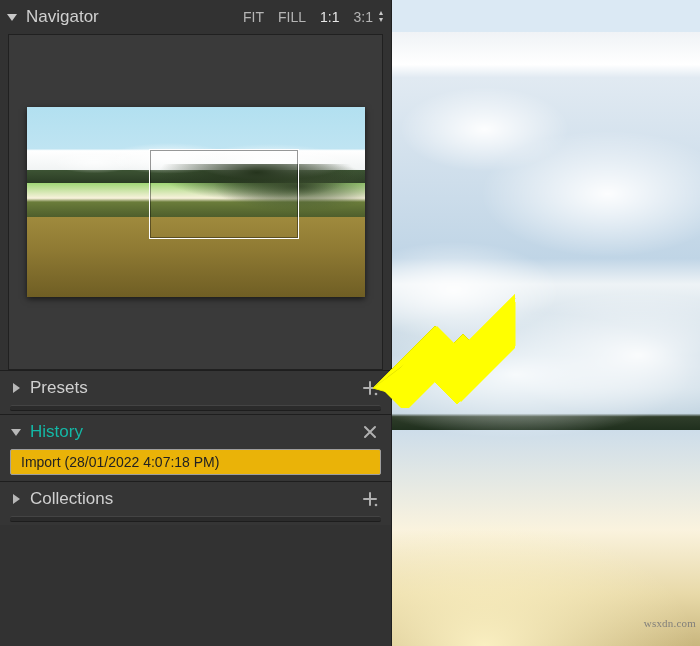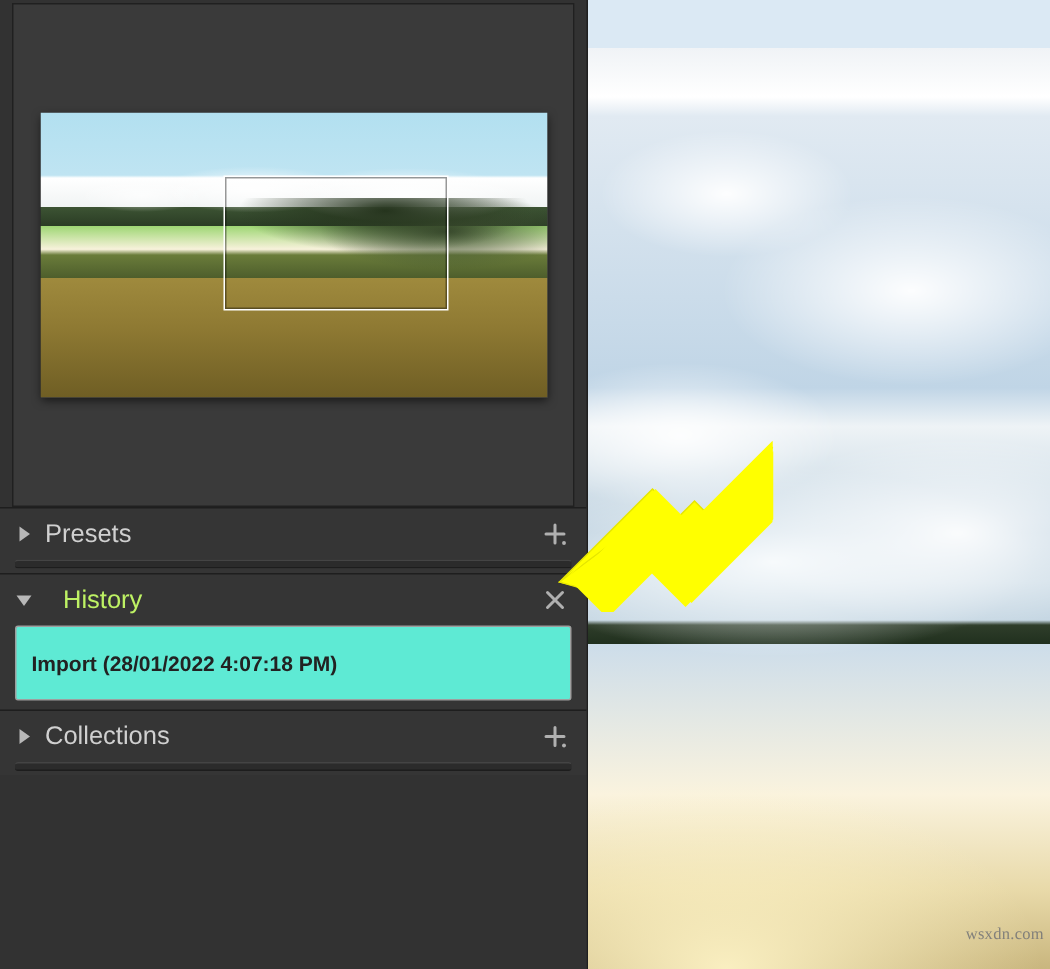--- a/index.html
+++ b/index.html
@@ -144,46 +144,45 @@
   .section {
     border-top: 1px solid #1e1e1e;
     background: #353535;
   }
   .section .panel-header {
      height: 34px;
      font-size: 17px;
      color: #bfbfbf;
      padding: 0 12px 0 10px;
   }
-  .section .panel-header .header-title.light { color:#bef264;margin-left:12px; }
+  .section .panel-header .header-title.light { color:#14b8a6; }
   .action-icon {
      width:18px; height:18px; display:flex; align-items:center; justify-content:center;
      color:#b0b0b0; font-size:18px;
   }
   .underline-bar {
      height: 4px;
      margin: 0 10px 3px 10px;
      background: #2b2b2b;
      border-top: 1px solid #444;
      border-bottom: 1px solid #1d1d1d;
      border-radius:2px;
   }
   .section.bright-ubar .underline-bar { background:#5c5c5c; border-top-color:#7a7a7a; }
 
   .history-entry-wrap { padding: 0 10px 6px 10px; }
   .history-entry {
-    background: #5eead4;
+    background: #eab308;
     color: #222;
     font-size: 14px;
     height: 24px;
     display:flex; align-items:center;
-    padding: 12px 10px;
+    padding: 0 10px;
     border: 1px solid #9e9e9e;
     border-radius: 2px;
-    font-weight: bold;
   }
 
   .filler { flex: 1 1 auto; background:#323232; }
 
   
   .arrow-overlay {
     position: absolute;
     left: 365px;
     top: 288px;
     width: 160px;
@@ -203,20 +202,39 @@
     letter-spacing:.2px;
   }
 </style>
 </head>
 <body>
 
 <div class="root">
 
   <div class="left-panel">
 
+    <div class="panel-header top">
+      <span class="tri">
+        <svg viewBox="0 0 12 12">
+            <polygon points="1,3 11,3 6,10" fill="#c8c8c8"></polygon>
+          </svg>
+      </span>
+      <span class="header-title">Navigator</span>
+      <span class="header-spacer"></span>
+      <div class="zoom-opts">
+        <span>FIT</span>
+        <span>FILL</span>
+        <span class="sel">1:1</span>
+        <span>3:1</span>
+        <span class="ratio-spin">
+          <div>▴</div>
+          <div>▾</div>
+        </span>
+      </div>
+    </div>
 
     <div class="navigator-body">
       <div class="thumb-wrap">
         <div class="thumb"></div>
         <div class="thumb-clouds"></div>
         <div class="thumb-mtn"></div>
         <div class="crop-box" style="left:122px; top:42px; width:148px; height:88px;"></div>
       </div>
     </div>
 

